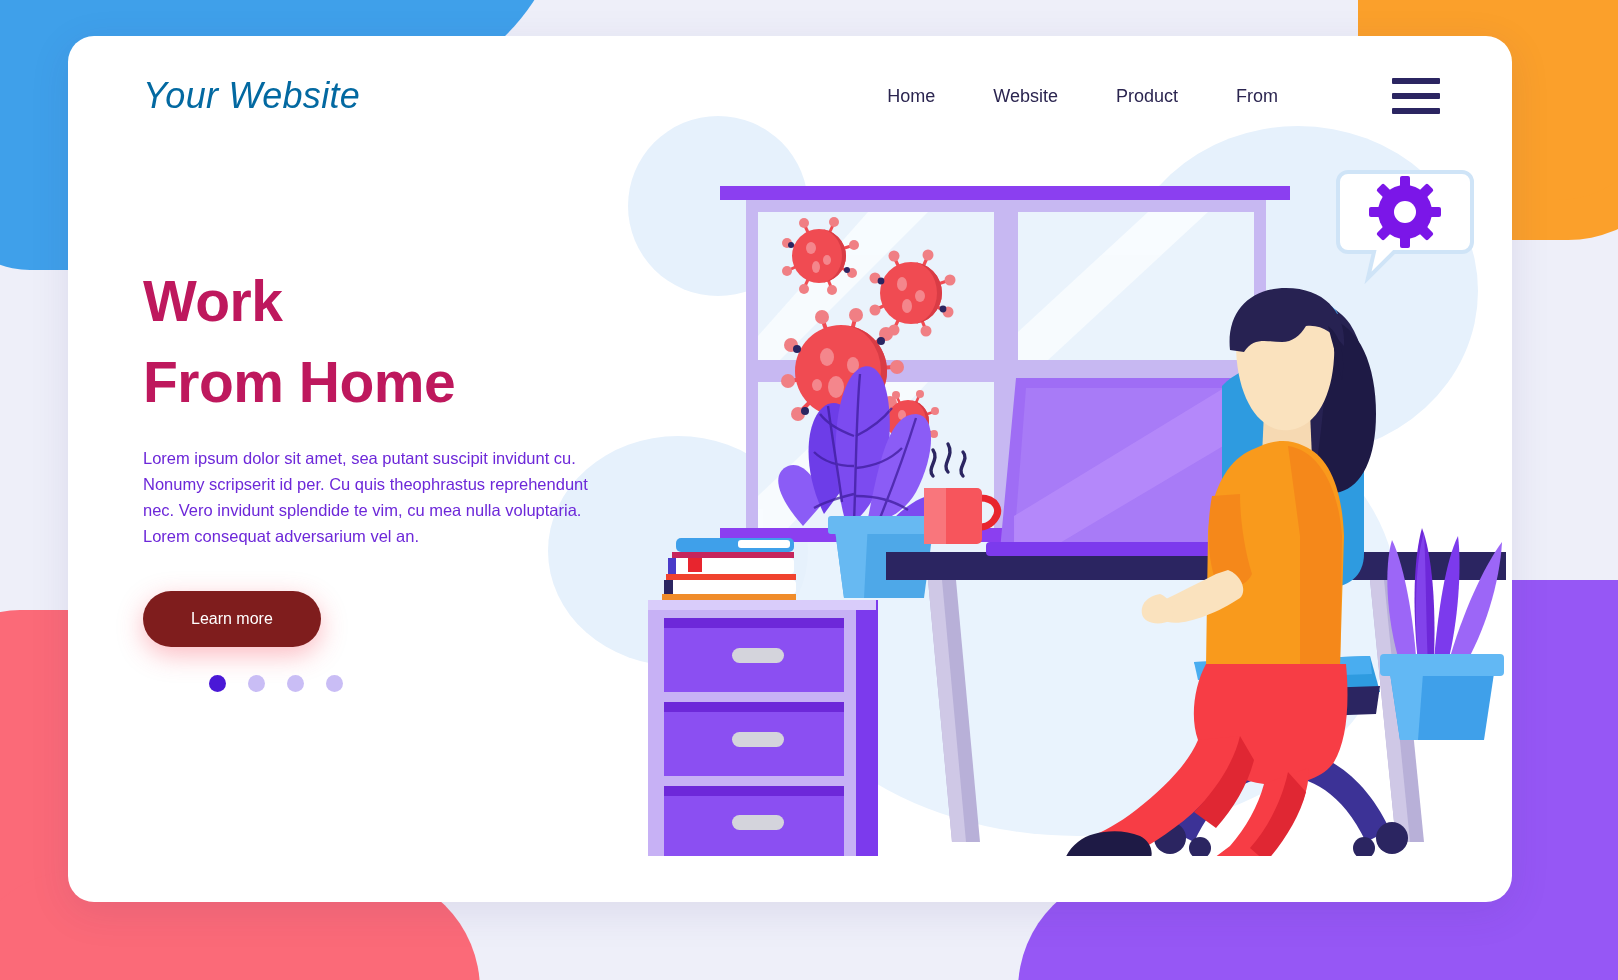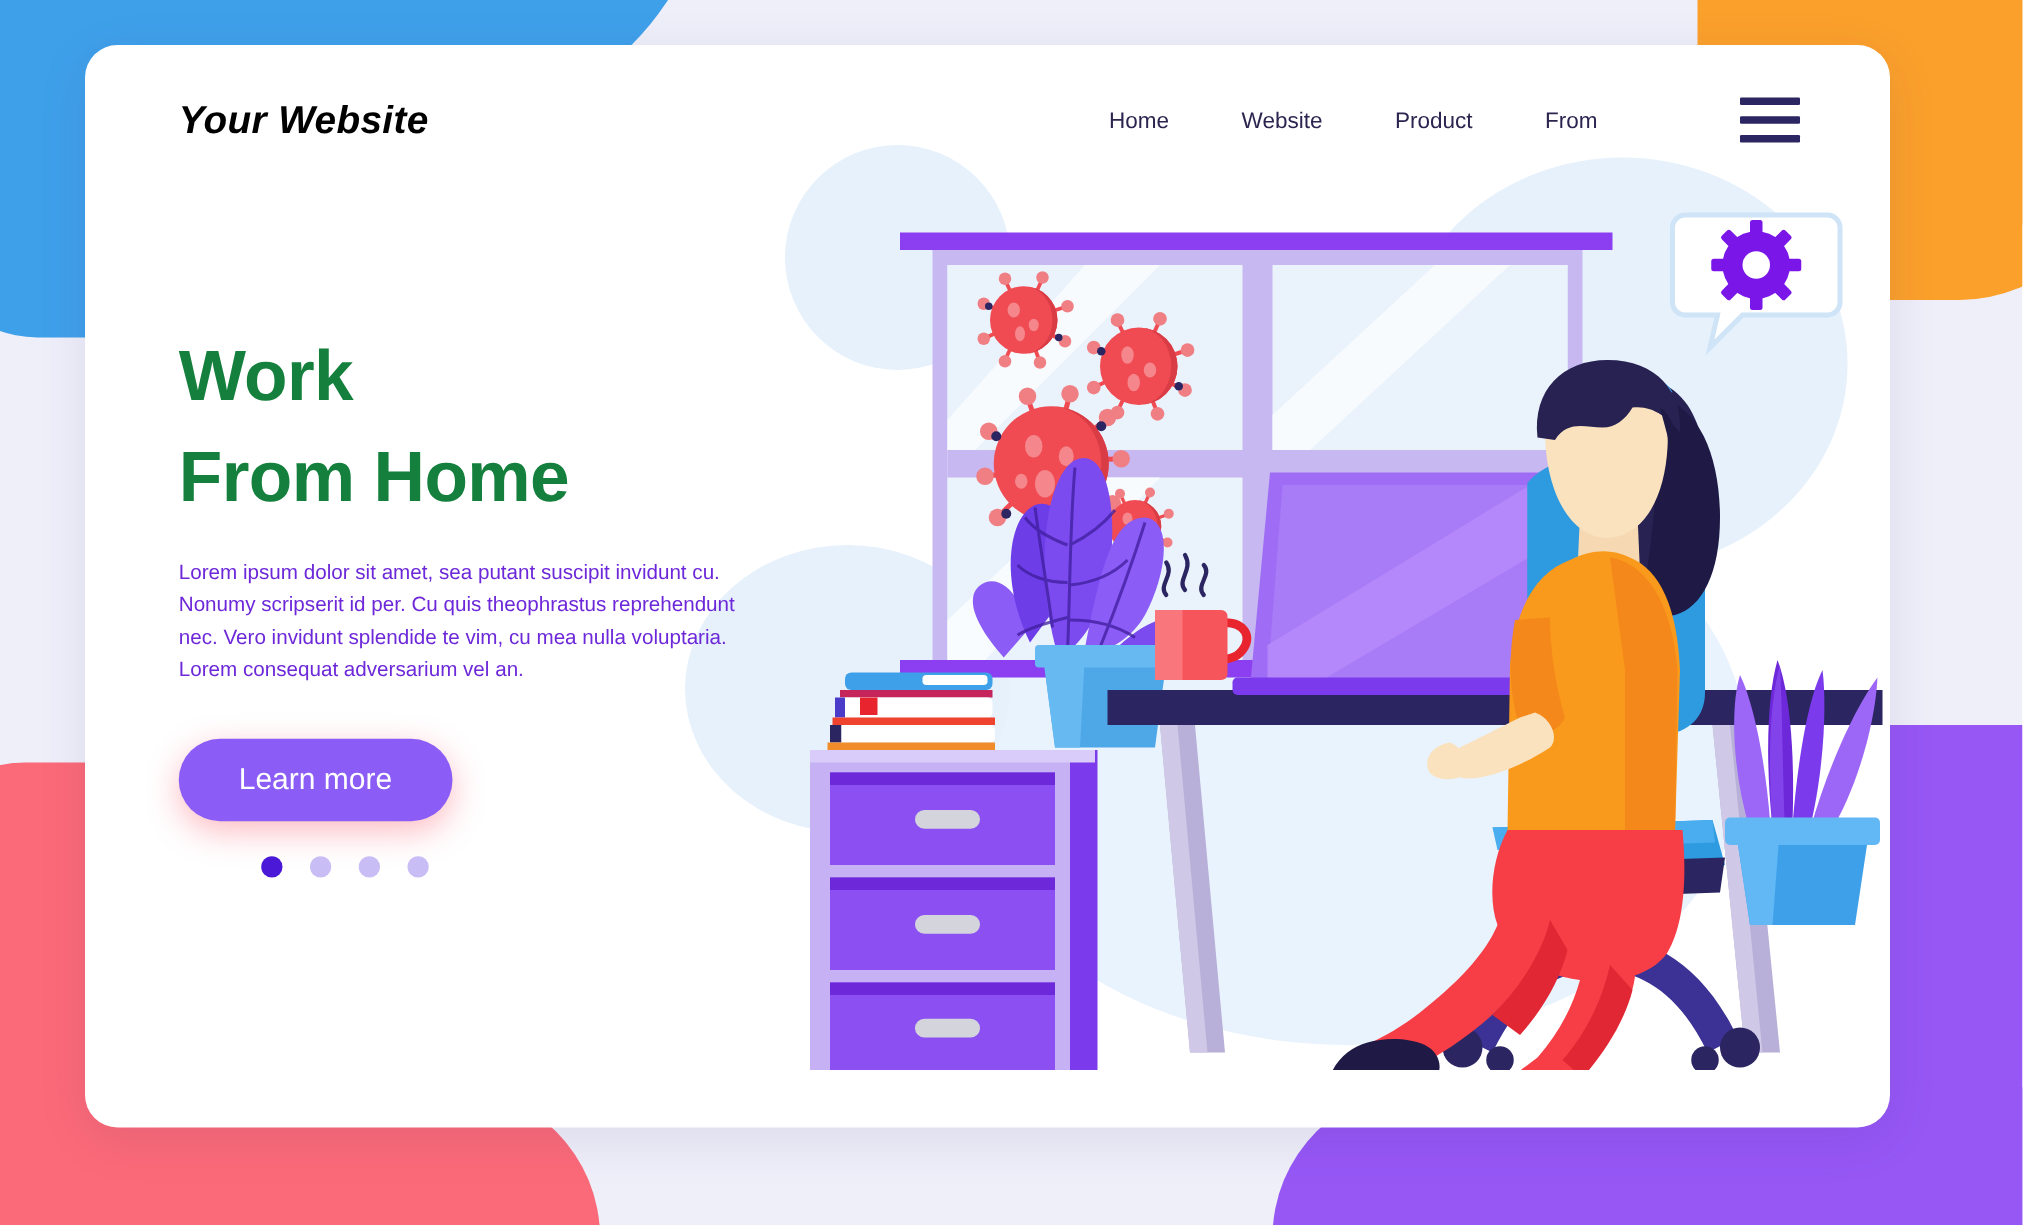--- a/index.html
+++ b/index.html
@@ -94,22 +94,22 @@
 
   
   #header {
     position: absolute; left: 0; top: 0;
     width: 100%; height: 120px;
     display: flex; align-items: center;
     padding: 0 72px 0 75px;
     z-index: 40;
   }
   #logo {
-    font-size: 31px; font-weight: bold; font-style: italic;
-    color: #000000; letter-spacing: 0.3px;
+    font-size: 36px; font-weight: normal; font-style: italic;
+    color: #0369a1; letter-spacing: 0.3px;
     white-space: nowrap;
   }
   #nav {
     margin-left: auto;
     display: flex; align-items: center; gap: 58px;
   }
   .nav-link {
     font-size: 18px; color: #2B2550;
     text-decoration: none; white-space: nowrap;
     cursor: pointer;
@@ -123,36 +123,36 @@
   #hamburger span { display: block; height: 6px; background: #2B2561; border-radius: 1px; }
 
   
   #copy {
     position: absolute;
     left: 75px; top: 225px;
     width: 520px;
     z-index: 30;
   }
   #headline {
-    font-size: 57px; font-weight: bold; color: #15803d;
+    font-size: 57px; font-weight: bold; color: #be185d;
     line-height: 1.42; letter-spacing: -0.5px;
   }
   #headline .line2 { display: block; }
   #paragraph {
     margin-top: 22px;
     font-size: 16.5px; line-height: 1.58; color: #6d28d9;
     width: 452px;
   }
   #cta {
     margin-top: 42px;
     display: inline-block;
     padding: 19px 48px;
-    background: #8b5cf6;
+    background: #7f1d1d;
     color: #ffffff;
-    font-size: 24px;
+    font-size: 16px;
     border: none; border-radius: 40px;
     cursor: pointer;
     box-shadow: 0 8px 26px rgba(246,57,75,0.34);
     white-space: nowrap;
   }
   #dots { margin-top: 28px; margin-left: 66px; display: flex; gap: 22px; }
   .dot { width: 17px; height: 17px; border-radius: 50%; background: #C9BDF5; cursor: pointer; }
   .dot.active { background: #4A18D6; }
 
   

